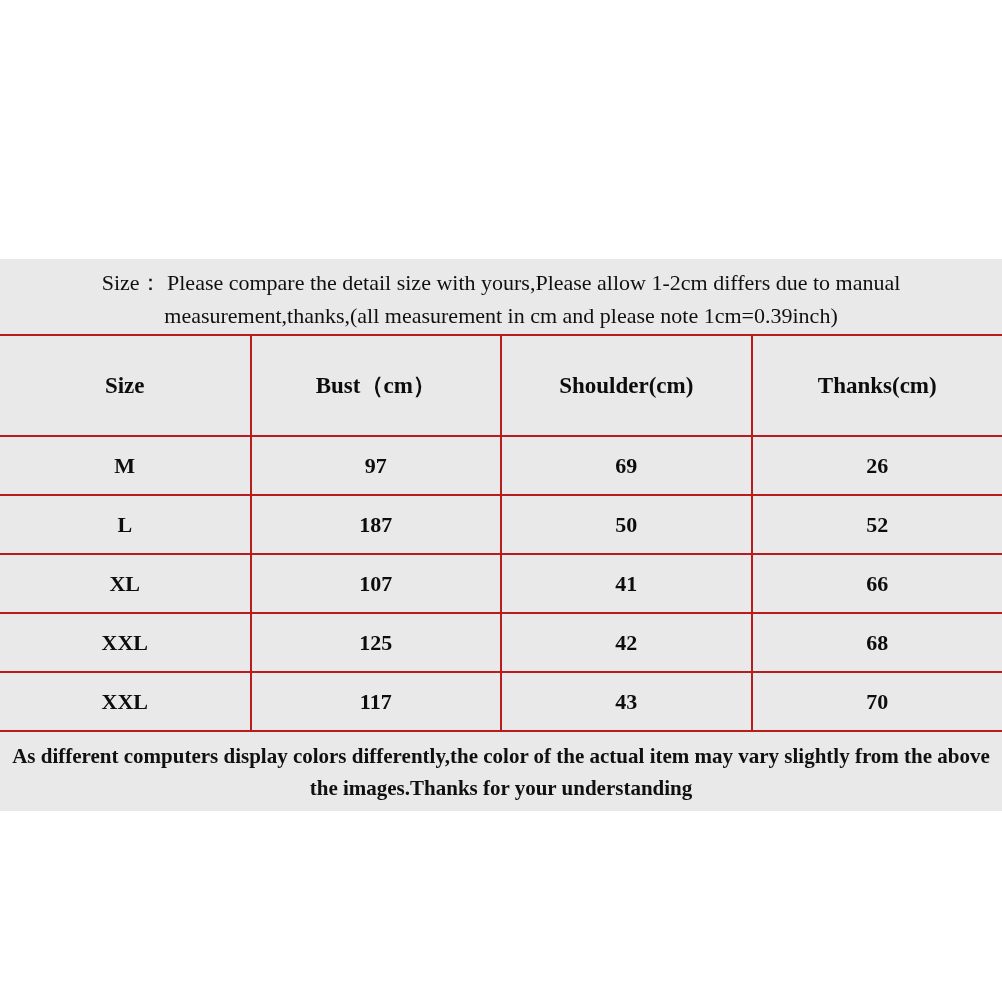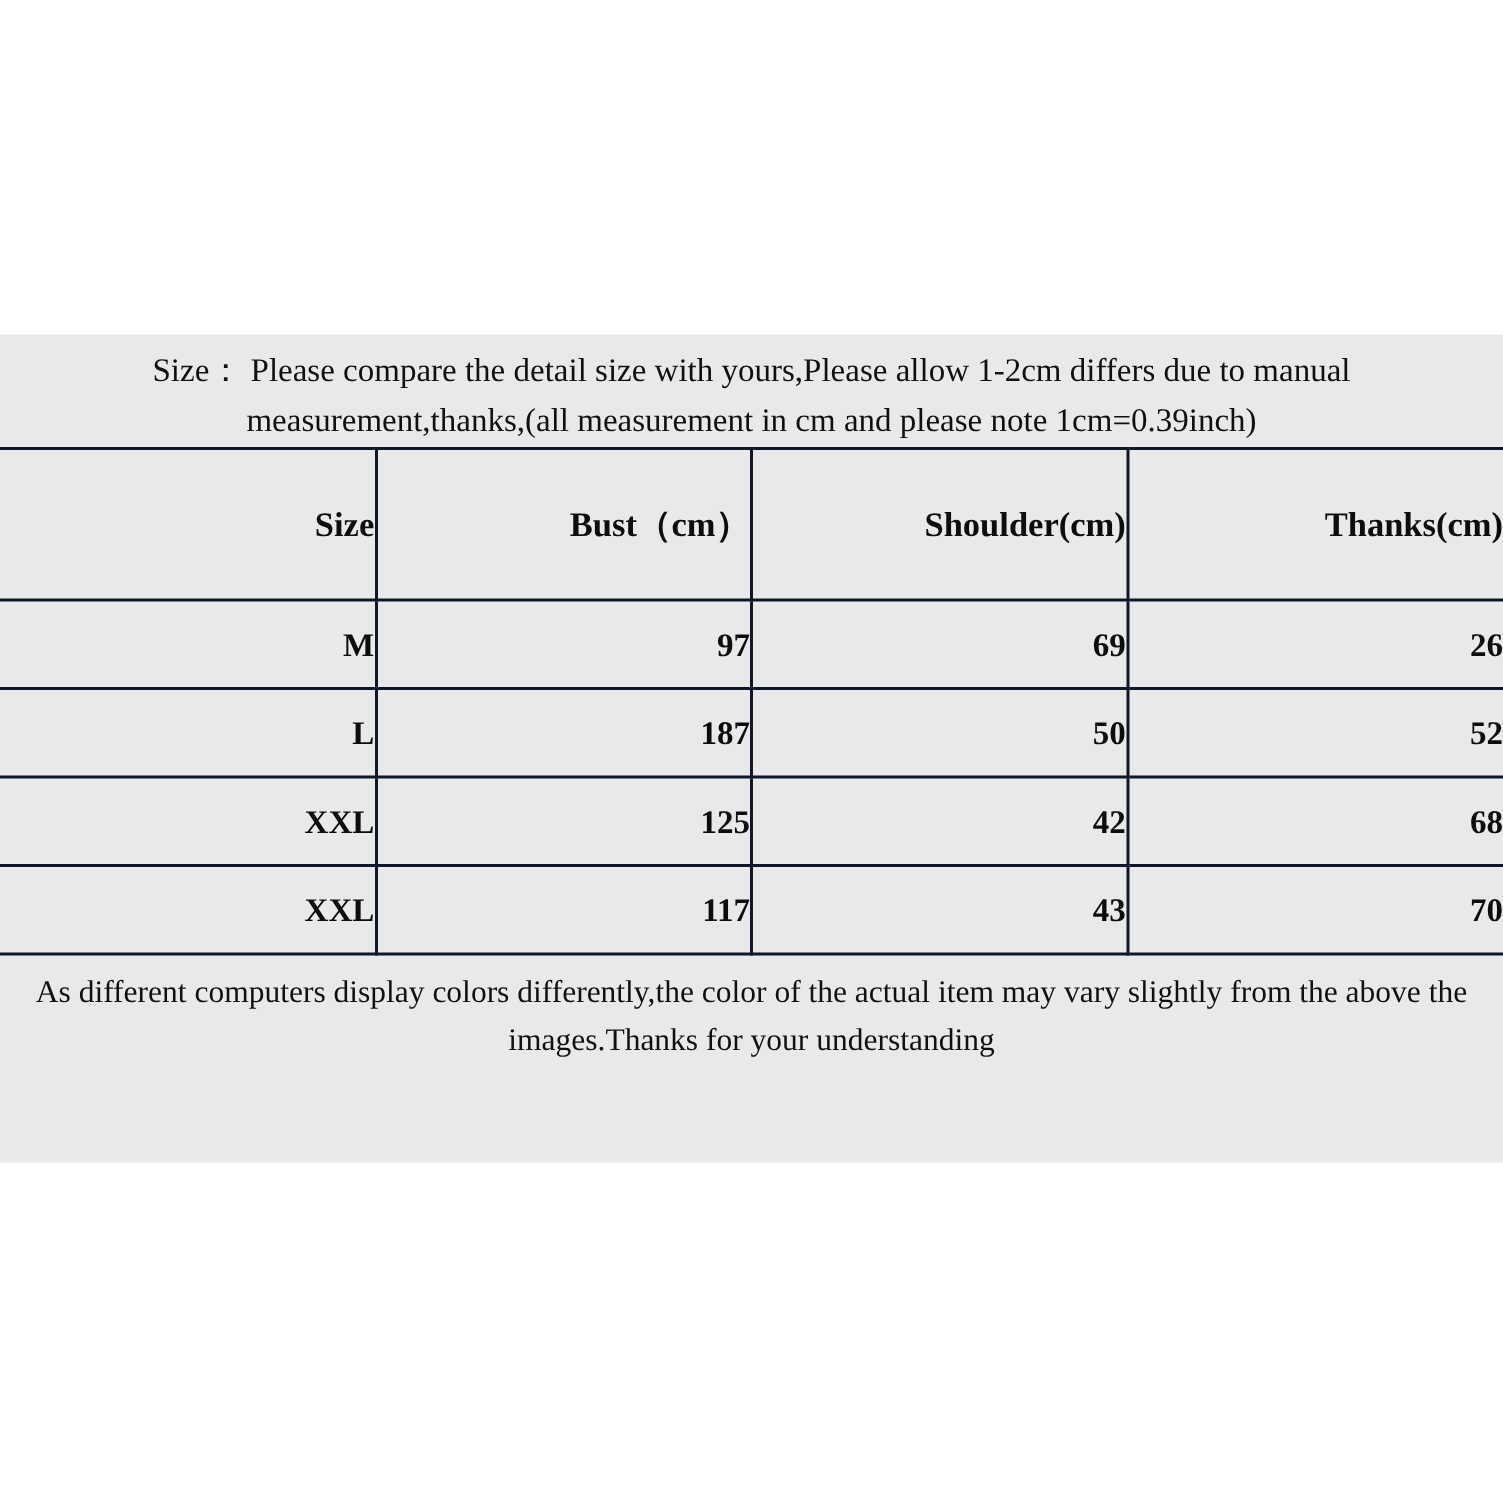--- a/index.html
+++ b/index.html
@@ -10,20 +10,21 @@
     height: 1002px;
     overflow: hidden;
     font-family: "Liberation Serif", "DejaVu Serif", serif;
     color: #101010;
   }
   .canvas {
     position: relative;
     width: 1002px;
     height: 742px;
     background: #ffffff;
+    margin-top: 36px;
   }
   .panel {
     position: absolute;
     left: 0;
     top: 223px;
     width: 1002px;
     height: 552px;
     background: #e9e9e9;
   }
   .intro {
@@ -36,22 +37,22 @@
     line-height: 33px;
     font-weight: normal;
   }
   table.size-table {
     width: 100%;
     border-collapse: collapse;
     table-layout: fixed;
   }
   table.size-table th,
   table.size-table td {
-    border: 2px solid #0f172a;
-    text-align: right;
+    border: 2px solid #b91c1c;
+    text-align: center;
     vertical-align: middle;
     font-weight: bold;
     color: #0d0d0d;
     padding: 0;
   }
   table.size-table th {
     height: 99px;
     font-size: 23px;
   }
   table.size-table td {
@@ -63,21 +64,21 @@
   table.size-table th:last-child,
   table.size-table td:last-child { border-right: none; }
   .disclaimer {
     margin: 0 auto;
     padding-top: 8px;
     height: 61px;
     width: 998px;
     text-align: center;
     font-size: 21px;
     line-height: 32px;
-    font-weight: normal;
+    font-weight: bold;
   }
 </style>
 </head>
 <body>
 
 <div class="canvas">
   <div class="panel">
 
     <p class="intro">Size： Please compare the detail size with yours,Please allow 1-2cm differs due to manual measurement,thanks,(all measurement in cm and please note 1cm=0.39inch)</p>
 
@@ -97,20 +98,26 @@
           <td>69</td>
           <td>26</td>
         </tr>
         <tr>
           <td>L</td>
           <td>187</td>
           <td>50</td>
           <td>52</td>
         </tr>
         <tr>
+          <td>XL</td>
+          <td>107</td>
+          <td>41</td>
+          <td>66</td>
+        </tr>
+        <tr>
           <td>XXL</td>
           <td>125</td>
           <td>42</td>
           <td>68</td>
         </tr>
         <tr>
           <td>XXL</td>
           <td>117</td>
           <td>43</td>
           <td>70</td>

